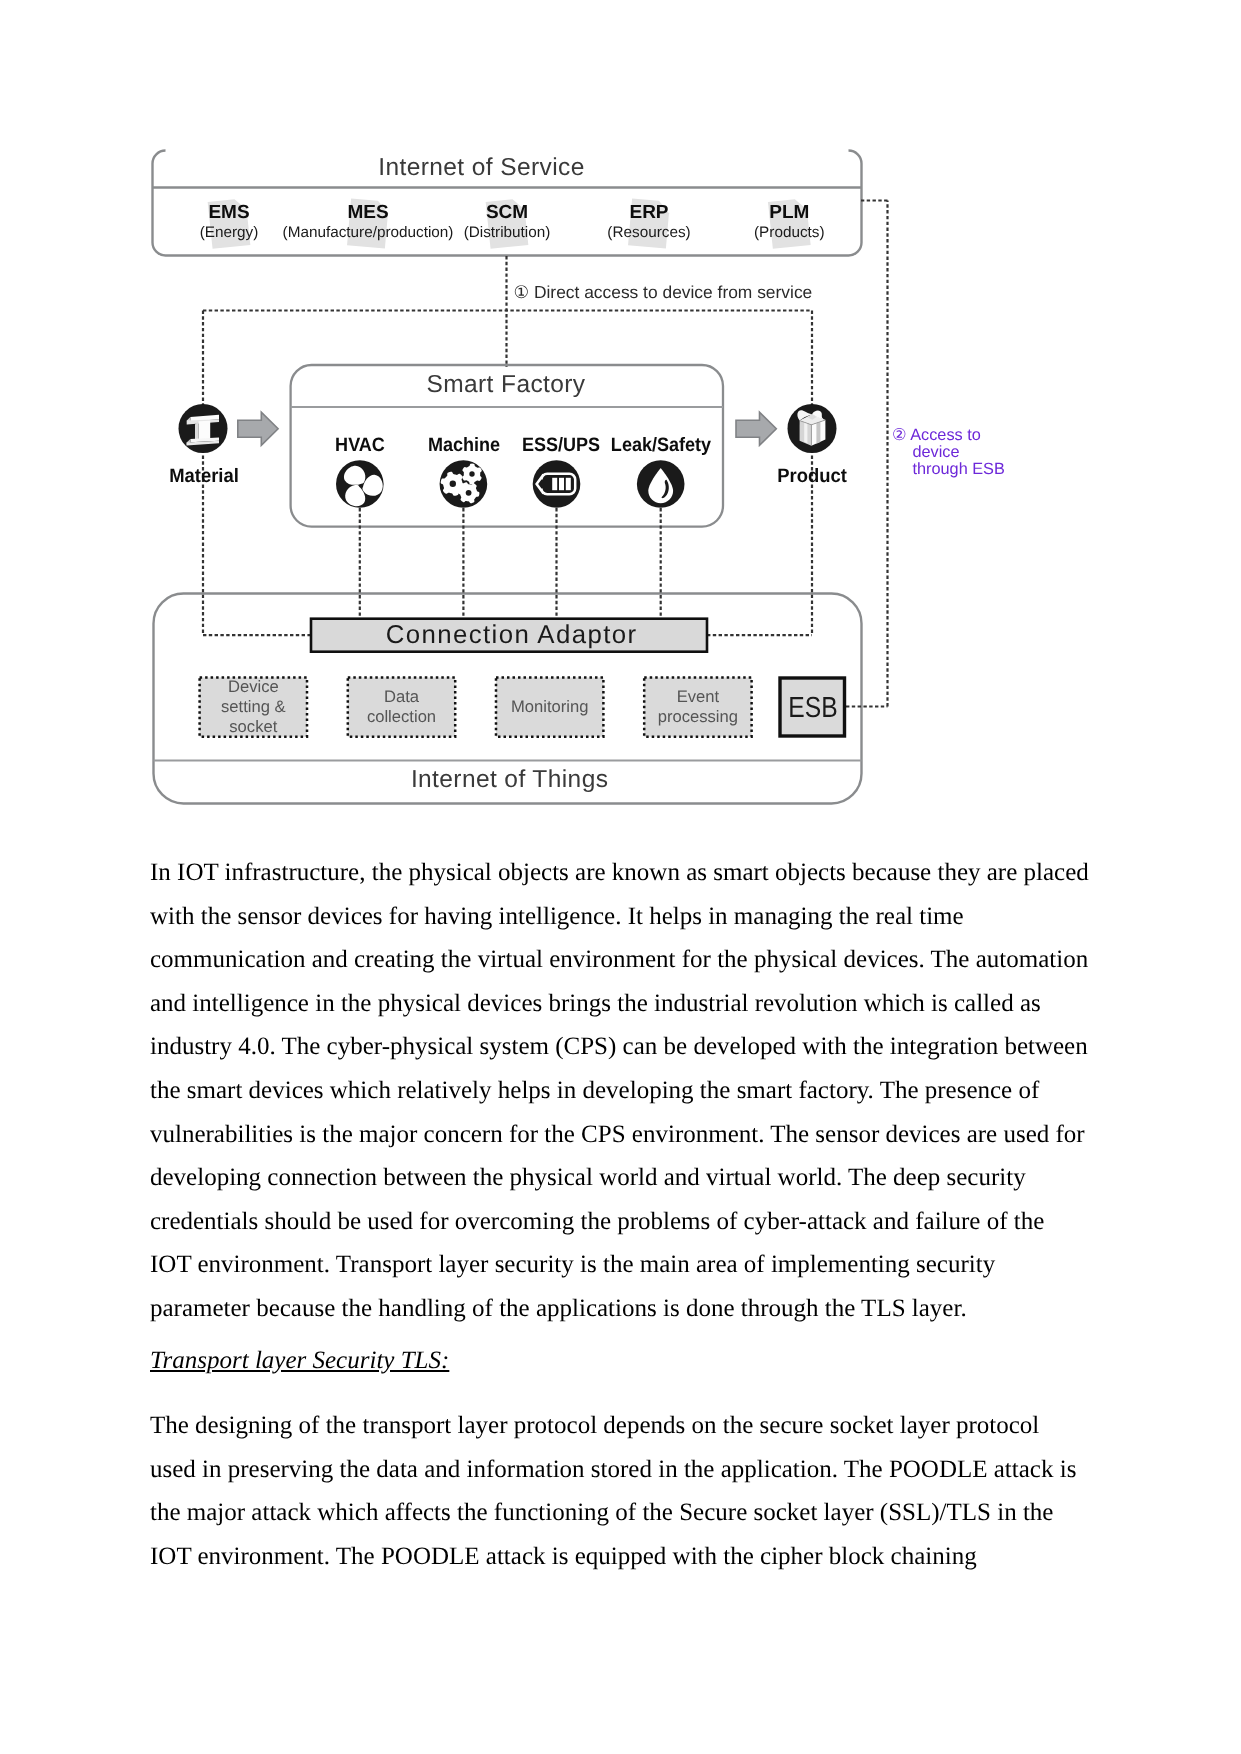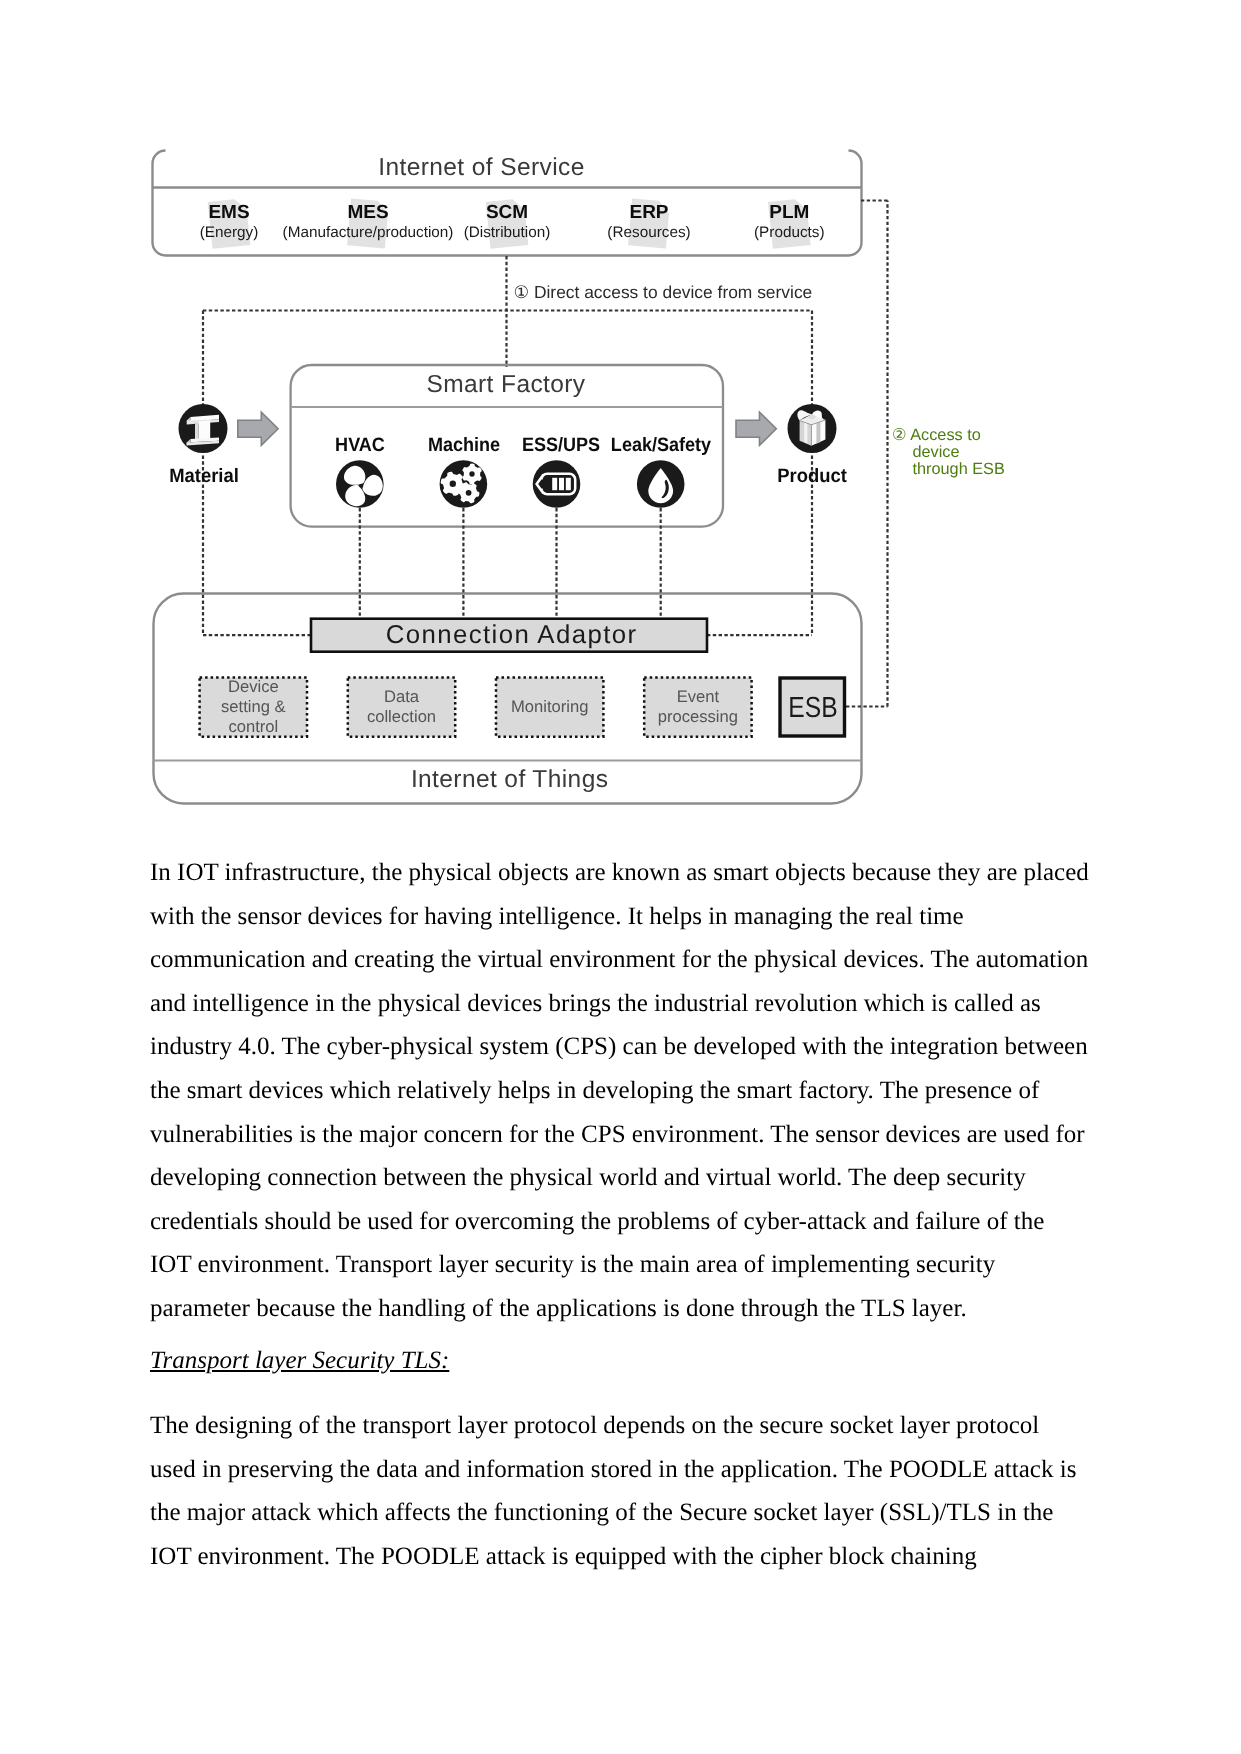--- a/index.html
+++ b/index.html
@@ -16,21 +16,21 @@
       filter:opacity(0.999);}
 
   .t-ios-title{left:481.5px;top:154px;font-size:24.5px;transform:translateX(-50%);letter-spacing:.4px;color:#3a3a3a;}
   .t-iot-title{left:509.6px;top:766px;font-size:24.5px;transform:translateX(-50%);letter-spacing:.4px;color:#3a3a3a;}
   .t-sf-title{left:506px;top:371px;font-size:24.5px;transform:translateX(-50%);letter-spacing:.4px;color:#3a3a3a;}
 
   .svc-abbr{top:202px;font-size:19px;font-weight:bold;transform:translateX(-50%);color:#0d0d0d;}
   .svc-desc{top:223.5px;font-size:15.3px;transform:translateX(-50%);color:#1a1a1a;}
 
   .note1{left:513.5px;top:281.5px;font-size:17.4px;color:#2b2b2b;}
-  .note2{left:892px;top:426.5px;font-size:16.3px;line-height:17.4px;color:#4d7c0f;}
+  .note2{left:892px;top:426.5px;font-size:16.3px;line-height:17.4px;color:#6d28d9;}
   .note2 .ind{margin-left:20.5px;}
 
   .t-material{left:204.3px;top:465px;font-size:19.4px;font-weight:bold;transform:translateX(-50%) scaleX(0.95);color:#0d0d0d;}
   .t-product{left:812px;top:465px;font-size:19.4px;font-weight:bold;transform:translateX(-50%) scaleX(0.95);color:#0d0d0d;}
 
   .dev-label{top:434px;font-size:19.4px;font-weight:bold;transform:translateX(-50%) scaleX(0.93);color:#0d0d0d;}
 
   .t-adaptor{left:511.6px;top:621px;font-size:25.8px;letter-spacing:1.4px;transform:translateX(-50%);color:#1a1a1a;}
   .t-esb{left:813.2px;top:707.5px;font-size:29px;transform:translate(-50%,-50%) scaleX(0.85);color:#1a1a1a;}
 
@@ -249,21 +249,21 @@
     <div class="fx dev-label" style="left:359.8px;">HVAC</div>
     <div class="fx dev-label" style="left:463.6px;">Machine</div>
     <div class="fx dev-label" style="left:561px;">ESS/UPS</div>
     <div class="fx dev-label" style="left:661.1px;">Leak/Safety</div>
 
     <div class="fx t-adaptor">Connection Adaptor</div>
 
     <div class="fx mod-label" style="left:253.3px;">
       <div>Device</div>
       <div>setting &amp;</div>
-      <div>control</div>
+      <div>socket</div>
     </div>
     <div class="fx mod-label" style="left:401.5px;">
       <div>Data</div>
       <div>collection</div>
     </div>
     <div class="fx mod-label" style="left:549.7px;">
       <div>Monitoring</div>
     </div>
     <div class="fx mod-label" style="left:697.9px;">
       <div>Event</div>

